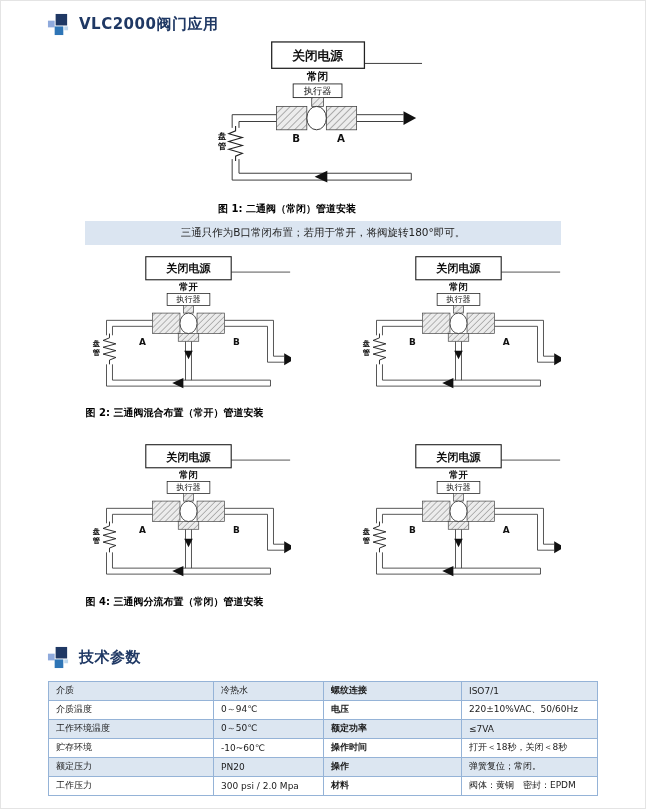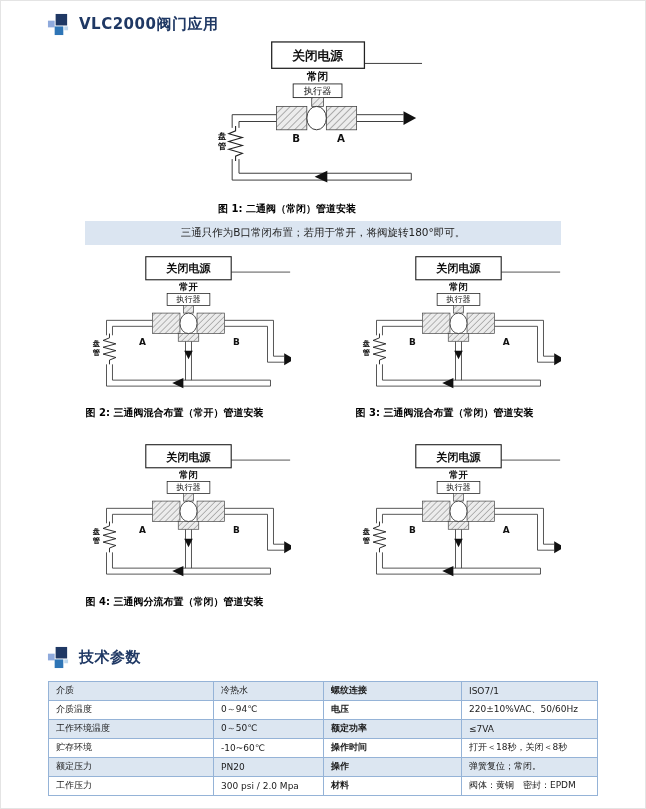--- a/index.html
+++ b/index.html
@@ -143,21 +143,20 @@
       <polyline class="coil-line" points="27.5,92 27.5,97 20,100 35,104 20,108 35,112 20,116 35,120 27.5,123 27.5,128"></polyline>
       <text class="st-coil" x="8" y="106">盘</text>
       <text class="st-coil" x="8" y="117">管</text>
       <rect class="hatched" x="78" y="68" width="32" height="24"></rect>
       <rect class="hatched" x="130" y="68" width="32" height="24"></rect>
       <rect class="hatched" x="108" y="92" width="24" height="9"></rect>
       <ellipse class="ball" cx="120" cy="80" rx="10" ry="12"></ellipse>
       <text class="st-port" x="66" y="105" text-anchor="middle">B</text>
       <text class="st-port" x="176" y="105" text-anchor="middle">A</text>
     </svg>
-    <div class="caption">图 3: 三通阀混合布置（常闭）管道安装</div>
   </div>
 
   <div class="fig-block">
     <svg class="diagram" viewBox="0 0 240 170" width="205">
       <line class="pipe" x1="170" y1="20" x2="239" y2="20"></line>
       <rect class="box" x="70" y="2" width="100" height="27"></rect>
       <text class="st-power" x="120" y="20.5" text-anchor="middle">关闭电源</text>
       <text class="st-state" x="120" y="41" text-anchor="middle">常闭</text>
       <rect class="box thin" x="95" y="45" width="50" height="14"></rect>
       <text class="st-small" x="120" y="55.5" text-anchor="middle">执行器</text>

